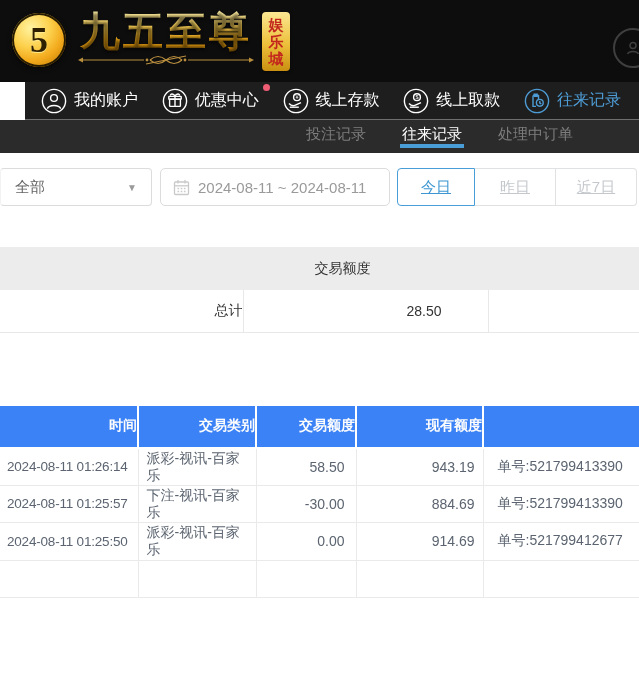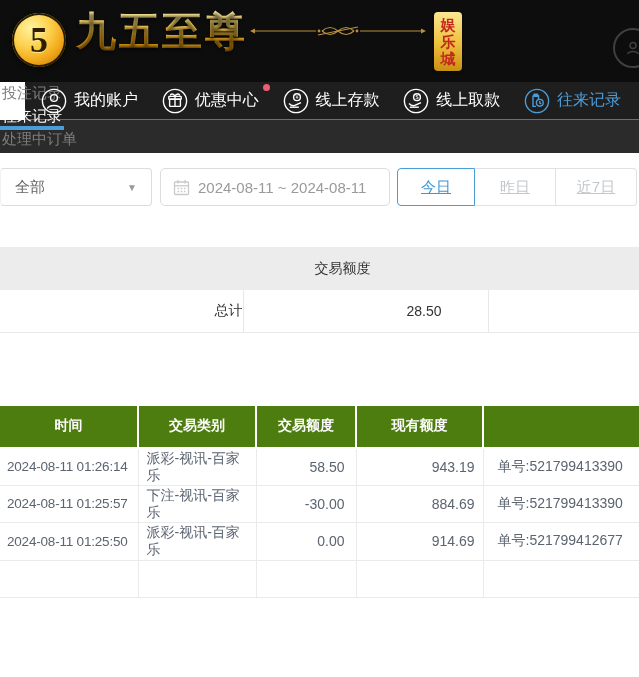--- a/index.html
+++ b/index.html
@@ -14,21 +14,21 @@
   .brand-band { position:relative; height:82px; background:#0d0d0d; overflow:hidden; }
   .brand-wrap { position:absolute; left:12px; top:10px; display:flex; align-items:flex-start; }
   .brand-monogram {
     width:54px; height:54px; border-radius:50%; margin-top:3px;
     background:radial-gradient(circle at 35% 28%, #fff3a0 0%, #fccf4a 38%, #f2a91c 62%, #b36f00 100%);
     box-shadow:0 0 0 2px #271c02 inset, 0 2px 5px rgba(0,0,0,.6);
     display:flex; align-items:center; justify-content:center;
     font-family:"Liberation Serif","DejaVu Serif",serif;
     font-size:36px; font-weight:bold; color:#2e1f00; text-shadow:0 1px 0 #ffe98a;
   }
-  .brand-text-col { margin-left:10px; display:flex; flex-direction:row; align-items:center; }
+  .brand-text-col { margin-left:10px; display:flex; flex-direction:column; align-items:center; }
   .brand-name {
     font-family:"Liberation Serif","DejaVu Serif",serif;
     font-size:40px; font-weight:bold; letter-spacing:3px; line-height:44px;
     background:linear-gradient(180deg,#fdf2ae 0%,#f8cd52 38%,#e7a315 68%,#a96a00 100%);
     -webkit-background-clip:text; background-clip:text; color:transparent;
     text-shadow:0 2px 3px rgba(0,0,0,.55);
   }
   .brand-flourish { margin-top:-2px; }
   .brand-tag {
     margin-left:6px; margin-top:2px; width:28px; padding:4px 0;
@@ -57,21 +57,21 @@
   .nav-item.active { color:#4e9cd5; }
   .nav-item svg { display:block; }
   .promo-dot {
     position:absolute; right:-11px; top:-4px; width:7px; height:7px;
     border-radius:50%; background:#ef5d75;
   }
 
   
   .subtab-band {
     height:33px; background:#2b2b2b; display:flex; justify-content:flex-end;
-    align-items:flex-start; padding-right:64px;flex-direction:column;
+    align-items:center; gap:32px; padding-right:64px;
   }
   .subtab {
     display:flex; align-items:center; font-size:15px; color:#7d7d7d;
     border-bottom:4px solid transparent; padding:0 2px; cursor:pointer;
   }
   .subtab.active { color:#ffffff; border-bottom-color:#4a9ed8; }
 
   
   .filter-section { height:94px; background:#fff; padding:15px 2px 0 0; }
   .filter-row { display:flex; gap:8px; }
@@ -120,22 +120,22 @@
   .white-gap { height:73px; background:#fff; }
 
   
   .tx-table { width:639px; border-collapse:collapse; table-layout:fixed; }
   .tx-table col.c0 { width:138px; }
   .tx-table col.c1 { width:118px; }
   .tx-table col.c2 { width:100px; }
   .tx-table col.c3 { width:127px; }
   .tx-table col.c4 { width:156px; }
   .tx-table thead th {
-    height:42px; background:#4d7c0f; color:#fdfdfd; font-size:14px;
-    font-weight:bold; text-align:center;
+    height:42px; background:#3b82f6; color:#fdfdfd; font-size:14px;
+    font-weight:bold; text-align:right;
     border-right:2px solid #fff; border-bottom:2px solid #fff;margin-top:32px;
   }
   .tx-table thead th:last-child { border-right:none; }
   .tx-table tbody td {
     height:37.5px; color:#5b6470; font-size:14px; background:#fff;
     border-bottom:1px solid #eaeaea; border-right:1px solid #eaeaea;
     vertical-align:middle; overflow:hidden;
   }
   .tx-table tbody td:last-child { border-right:none; }
   .tx-table td.col0 { padding-left:7px; font-size:13.5px; letter-spacing:-0.2px; white-space:nowrap; }

